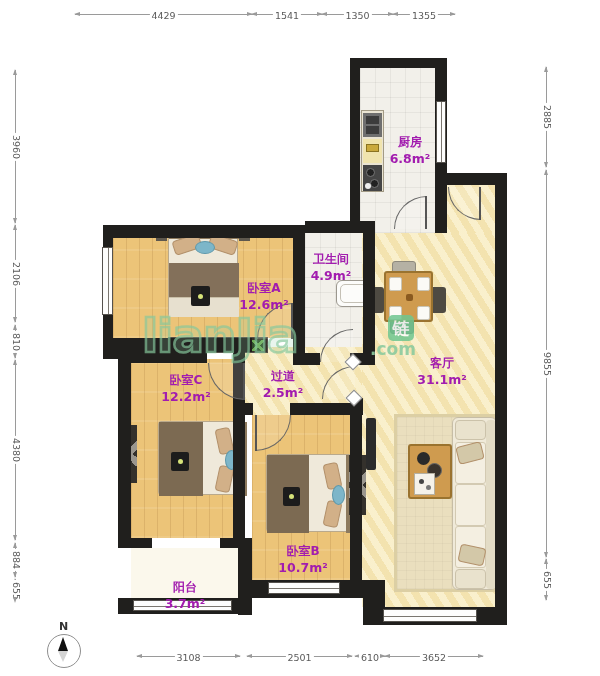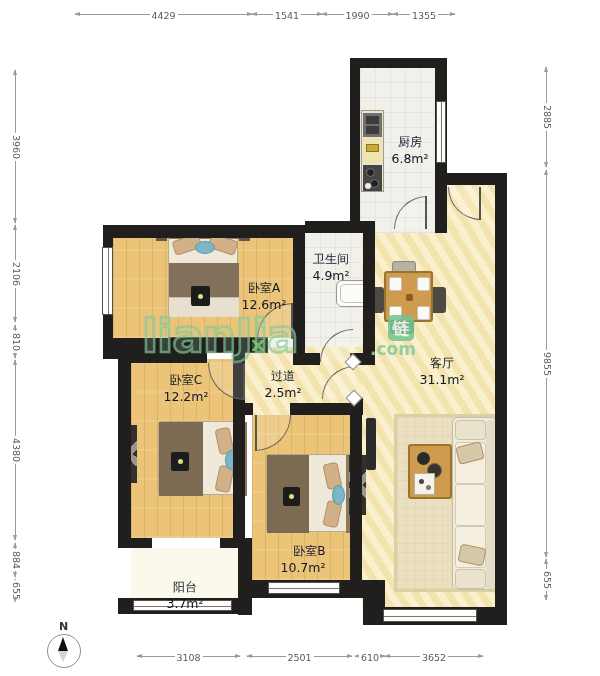--- a/index.html
+++ b/index.html
@@ -29,22 +29,22 @@
   .door-br{border-left:none;border-top:none;border-radius:0 0 100% 0;}
   .leaf{position:absolute;background:#555;}
   .leafmark{position:absolute;background:#fff;border:1px solid #888;transform:rotate(45deg);}
   .radiator{position:absolute;background:#34312c;
     background-image:linear-gradient(45deg,transparent 44%,#9a968e 44% 56%,transparent 56%),
                      linear-gradient(-45deg,transparent 44%,#9a968e 44% 56%,transparent 56%);}
   .plant{position:absolute;background:#2f4e2a;
     background-image:linear-gradient(45deg,transparent 42%,#6fae57 42% 58%,transparent 58%),
                      linear-gradient(-45deg,transparent 42%,#6fae57 42% 58%,transparent 58%);}
   
-  .room-label{position:absolute;transform:translate(-50%,-50%);text-align:center;color:#0f172a;
-              font-weight:400;font-size:12px;line-height:1.3;white-space:nowrap;}
+  .room-label{position:absolute;transform:translate(-50%,-50%);text-align:center;color:#a21caf;
+              font-weight:700;font-size:12px;line-height:1.3;white-space:nowrap;}
   .room-label .area{font-size:12.5px;}
   
   .dim-h{position:absolute;height:1px;background:#9a9a9a;}
   .dim-v{position:absolute;width:1px;background:#9a9a9a;}
   .dim-h:before{content:"";position:absolute;left:-1px;top:-2.5px;border-right:6px solid #9a9a9a;
                 border-top:2.5px solid transparent;border-bottom:2.5px solid transparent;}
   .dim-h:after{content:"";position:absolute;right:-1px;top:-2.5px;border-left:6px solid #9a9a9a;
                border-top:2.5px solid transparent;border-bottom:2.5px solid transparent;}
   .dim-v:before{content:"";position:absolute;top:-1px;left:-2.5px;border-bottom:6px solid #9a9a9a;
                 border-left:2.5px solid transparent;border-right:2.5px solid transparent;}
@@ -256,41 +256,41 @@
     <span class="area">31.1m²</span>
   </div>
   <div class="room-label" style="left:186px;top:389px;">
     <span>卧室C</span><br>
     <span class="area">12.2m²</span>
   </div>
   <div class="room-label" style="left:283px;top:385px;">
     <span>过道</span><br>
     <span class="area">2.5m²</span>
   </div>
-  <div class="room-label" style="left:303px;top:560px;text-align:right;">
+  <div class="room-label" style="left:303px;top:560px;">
     <span>卧室B</span><br>
     <span class="area">10.7m²</span>
   </div>
   <div class="room-label" style="left:185px;top:596px;">
     <span>阳台</span><br>
     <span class="area">3.7m²</span>
   </div>
 
   <div class="wm-brand" style="left:142px;top:300px;">lianJia</div>
   <div class="wm-logo" style="left:388px;top:315px;width:26px;height:26px;">链</div>
   <div class="wm-com" style="left:370px;top:339px;">.com</div>
 
   <div class="dim-h" style="left:75px;top:14px;width:177px;">
       <span class="dim-label">4429</span>
     </div>
   <div class="dim-h" style="left:252px;top:14px;width:70px;">
       <span class="dim-label">1541</span>
     </div>
   <div class="dim-h" style="left:322px;top:14px;width:71px;">
-      <span class="dim-label">1990</span>
+      <span class="dim-label">1350</span>
     </div>
   <div class="dim-h" style="left:393px;top:14px;width:62px;">
       <span class="dim-label">1355</span>
     </div>
 
   <div class="dim-v" style="left:15px;top:70px;height:153px;">
       <span class="dim-label">3960</span>
     </div>
   <div class="dim-v" style="left:15px;top:225px;height:97px;">
       <span class="dim-label">2106</span>

